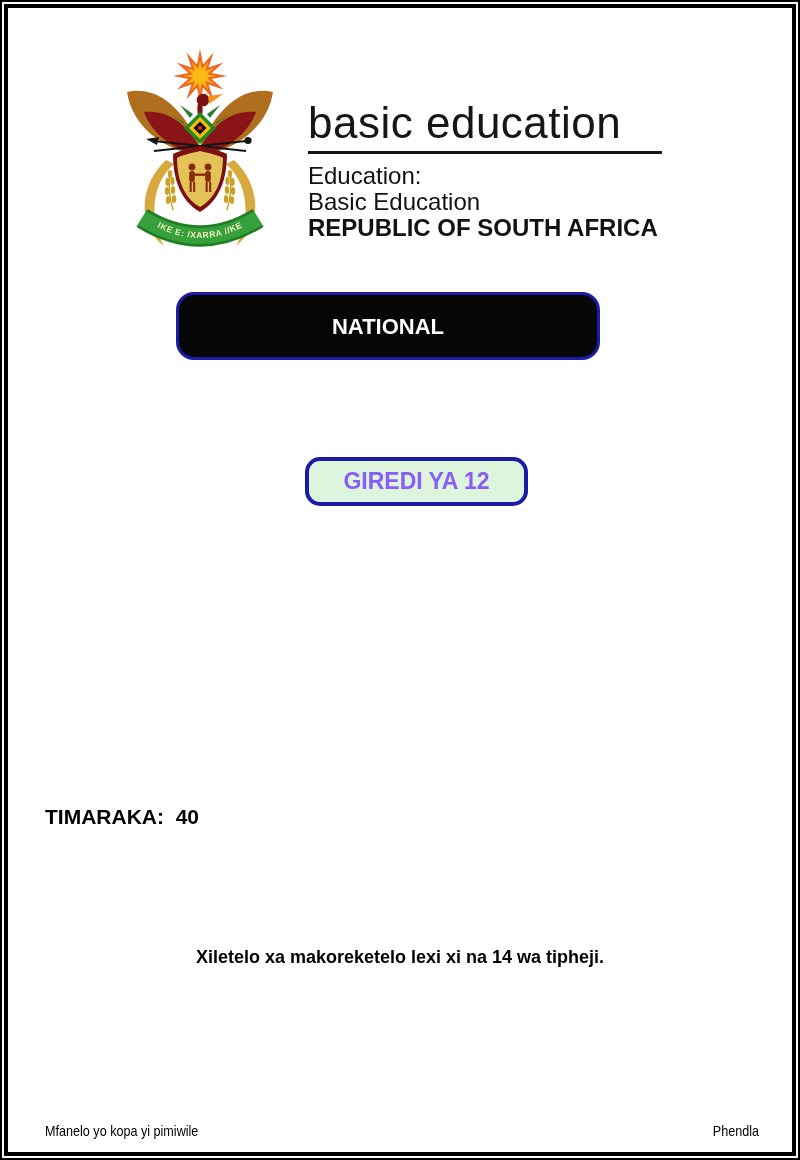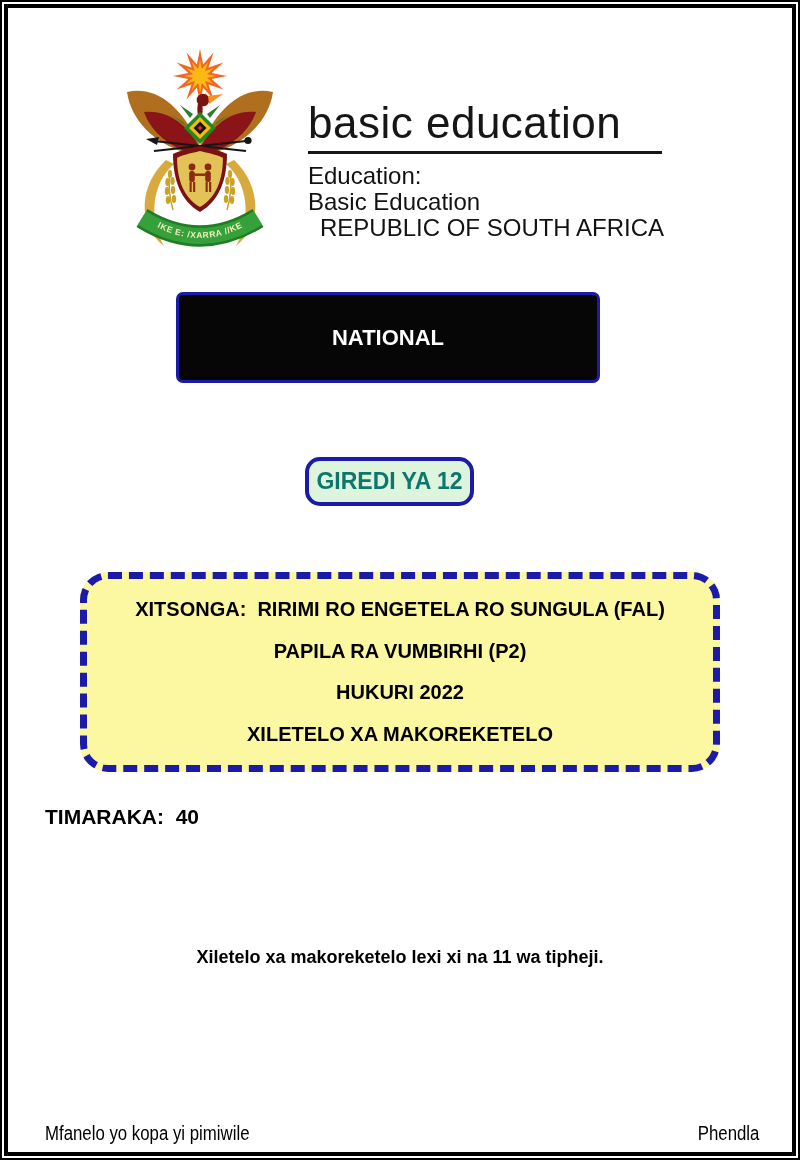--- a/index.html
+++ b/index.html
@@ -20,40 +20,40 @@
     width: 100%; height: 100%;
     border: 4px solid #000;
     background: #fff;
     overflow: hidden;
   }
   .logo { position: absolute; left: 112px; top: 40px; width: 160px; height: 200px; }
   .wordmark-block { position: absolute; left: 300px; top: 92px; }
   .wordmark { font-size: 44px; line-height: 46px; color: #161616; letter-spacing: 0.5px; }
   .wordmark-rule { width: 354px; height: 3px; background: #161616; margin-top: 5px; margin-bottom: 9px; }
   .dept { font-size: 24px; line-height: 26px; color: #121212; }
-  .dept.bold { font-weight: normal; margin-left: 12px; }
+  .dept.bold { font-weight: bold; }
 
   .nsc-banner {
     position: absolute; left: 168px; top: 284px;
-    box-sizing: border-box; width: 424px; height: 91px;
+    box-sizing: border-box; width: 424px; height: 68px;
     background: var(--banner-bg, #060606);
     border: 3px solid var(--navy, #1b1ba8);
-    border-radius: 7px;
+    border-radius: 18px;
     display: flex; flex-direction: column; justify-content: center; align-items: center;
     color: #fff; font-weight: bold; font-size: 22px; line-height: 25px;
     text-align: center;
   }
   .grade-badge {
     position: absolute; left: 297px; top: 449px;
-    box-sizing: border-box; width: 169px; height: 49px;
+    box-sizing: border-box; width: 223px; height: 49px;
     background: var(--grade-bg, #ddf5dd);
     border: 4px solid var(--navy, #1b1ba8);
     border-radius: 15px;
     display: flex; justify-content: center; align-items: center;
-    color: #0f766e; font-weight: bold; font-size: 23px;
+    color: #8b5cf6; font-weight: bold; font-size: 23px;
     white-space: pre;
   }
   .exam-box {
     position: absolute; left: 72px; top: 564px;
     box-sizing: border-box; width: 640px; height: 200px;
     background: var(--exam-bg, #fcf8a2);
     border: 7px dashed var(--navy, #1b1ba8);
     border-radius: 28px;
     display: flex; flex-direction: column; justify-content: space-evenly; align-items: center;
     color: #000; font-weight: bold; font-size: 20px; line-height: 23px;
@@ -64,21 +64,21 @@
   .marks {
     position: absolute; left: 37px; top: 797px;
     font-weight: bold; font-size: 21px; color: #000;
     white-space: pre;
   }
   .pages-note {
     position: absolute; left: 0; right: 0; top: 939px;
     text-align: center; font-weight: bold; font-size: 18px; color: #000;
   }
   .footer-left, .footer-right {
-    position: absolute; top: 1114px; font-size: 20px; color: #000;
+    position: absolute; top: 1114px; font-size: 15px; color: #000;
   }
   .footer-left { left: 37px; }
   .footer-right { right: 33px; }
   .condensed { display: inline-block; transform: scaleX(0.84); }
   .footer-left .condensed { transform-origin: left center; }
   .footer-right .condensed { transform-origin: right center; }
   svg text { font-family: "Liberation Sans", sans-serif; }
 </style>
 </head>
 <body>
@@ -177,30 +177,24 @@
       <div class="dept">Basic Education</div>
       <div class="dept bold">REPUBLIC OF SOUTH AFRICA</div>
     </div>
 
     <div class="nsc-banner">
       <div>NATIONAL</div>
     </div>
 
     <div class="grade-badge">GIREDI YA 12</div>
 
-    <div class="exam-box">
-      <div class="exam-line">XITSONGA:  RIRIMI RO ENGETELA RO SUNGULA (FAL)</div>
-      <div class="exam-line">PAPILA RA VUMBIRHI (P2)</div>
-      <div class="exam-line">HUKURI 2022</div>
-      <div class="exam-line">XILETELO XA MAKOREKETELO</div>
-    </div>
 
     <div class="marks">TIMARAKA:  40</div>
 
-    <div class="pages-note">Xiletelo xa makoreketelo lexi xi na 11 wa tipheji.</div>
+    <div class="pages-note">Xiletelo xa makoreketelo lexi xi na 14 wa tipheji.</div>
 
     <div class="footer-left">
       <span class="condensed">Mfanelo yo kopa yi pimiwile</span>
     </div>
     <div class="footer-right">
       <span class="condensed">Phendla</span>
     </div>
 
   </div>
 </div>

